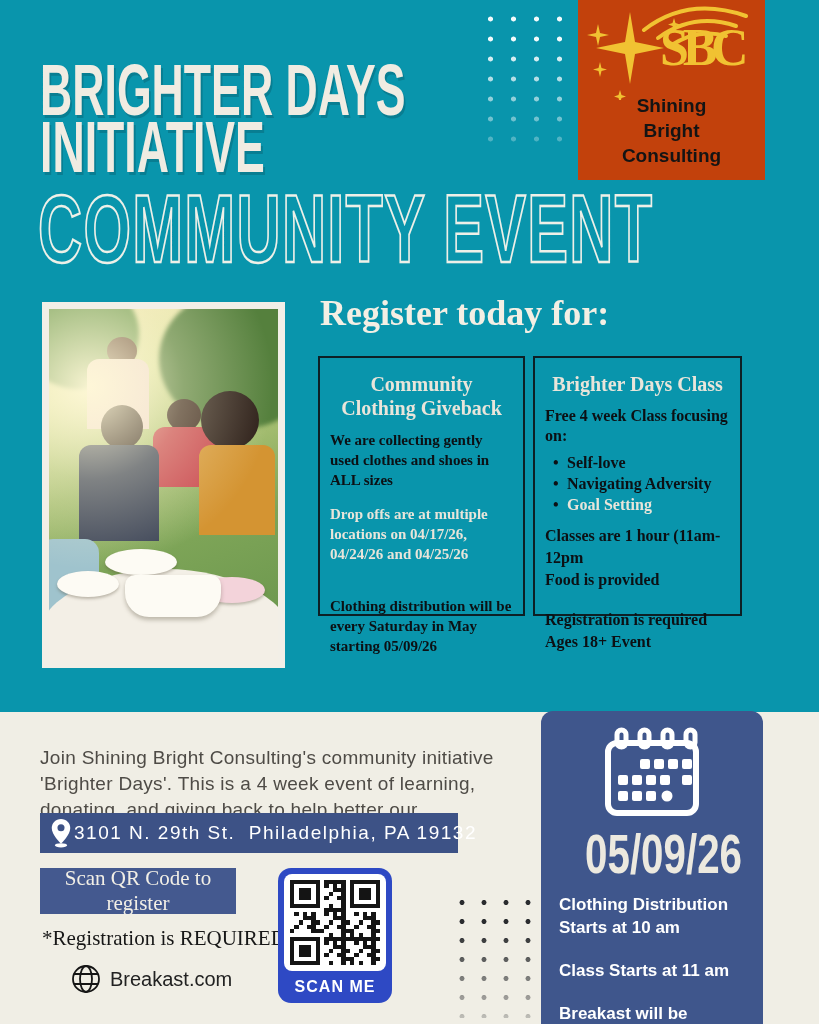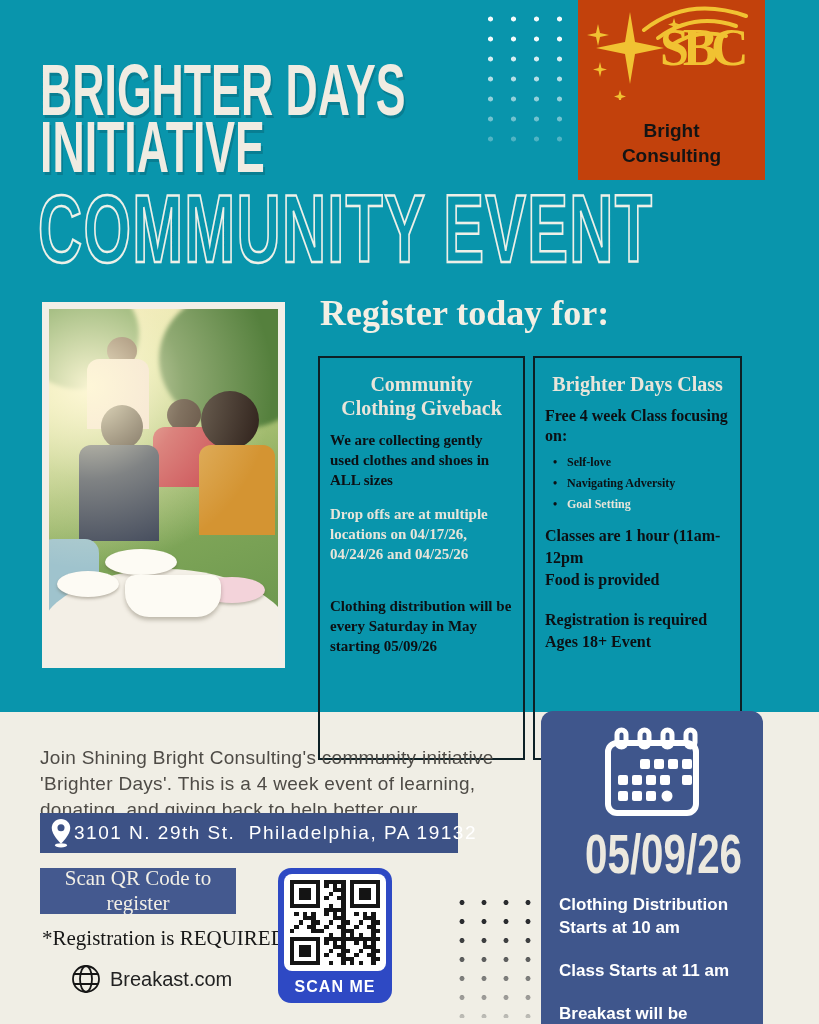--- a/index.html
+++ b/index.html
@@ -67,34 +67,34 @@
   }
   .plate{position:absolute;border-radius:50%;background:#fdfbf4;box-shadow:0 2px 3px rgba(90,80,60,.35);}
   .bowl{position:absolute;left:76px;bottom:44px;width:96px;height:42px;border-radius:10px 10px 24px 24px;background:#fdfbf4;box-shadow:0 3px 4px rgba(90,80,60,.35);}
   .salad{position:absolute;left:84px;bottom:70px;width:80px;height:16px;border-radius:8px;background:#5d7d35;}
   
   .register-heading{
     position:absolute;left:320px;top:292px;color:#f3efe4;
     font-family:"Liberation Serif",serif;font-weight:bold;font-size:36px;letter-spacing:0;
   }
   .info-box{
-    position:absolute;top:356px;height:404px;border:2px solid #0d2026;
+    position:absolute;top:356px;height:260px;border:2px solid #0d2026;
     font-family:"Liberation Serif",serif;font-weight:bold;box-sizing:border-box;padding:10px 10px;
   }
   .box-left{left:318px;width:207px;}
   .box-right{left:533px;width:209px;}
   .box-title{
     text-align:center;color:#e9e5da;font-size:20px;line-height:24px;margin:4px 6px 10px;
   }
   .box-p{font-size:15px;line-height:20px;margin:0 0 14px;}
   .box-p.dark{color:#0c1014;}
   .box-p.light{color:#e9e5da;}
   .box-intro{font-size:16px;line-height:20px;color:#0c1014;margin:2px 0 6px;}
   .bullets{margin:0 0 10px;padding:0;list-style:none;}
-  .bullets li{font-size:12px;line-height:21px;padding-left:22px;position:relative;}
+  .bullets li{font-size:16px;line-height:21px;padding-left:22px;position:relative;}
   .bullets li::before{content:"•";position:absolute;left:8px;color:#0c1014;}
   .bullets li.dark{color:#0c1014;}
   .bullets li.light{color:#e9e5da;}
   .box-line{font-size:16px;line-height:22px;color:#0c1014;margin:0;}
   .spacer18{height:18px;}
   
   .intro-par{
     position:absolute;left:40px;top:726px;width:480px;
     font-size:19px;line-height:26px;color:#4e4b46;letter-spacing:.3px;
   }
@@ -167,20 +167,21 @@
         <path d="M96 14 L97.5 19 L102 20.5 L97.5 22 L96 27 L94.5 22 L90 20.5 L94.5 19 Z"></path>
       </g>
       <g fill="none" stroke="#f1c232" stroke-width="4" stroke-linecap="round">
         <path d="M66 26 Q 110 -8 168 12"></path>
         <path d="M80 34 Q 116 8 158 22"></path>
         <path d="M92 42 Q 120 24 148 32"></path>
       </g>
     </svg>
     <div class="logo-monogram">SBC</div>
     <div class="logo-name">
+      <div>Shining</div>
       <div>Bright</div>
       <div>Consulting</div>
     </div>
   </div>
 
   <div class="photo">
     <div class="sky"></div>
     <div class="bush b1"></div>
     <div class="bush b2"></div>
     <div class="person">

